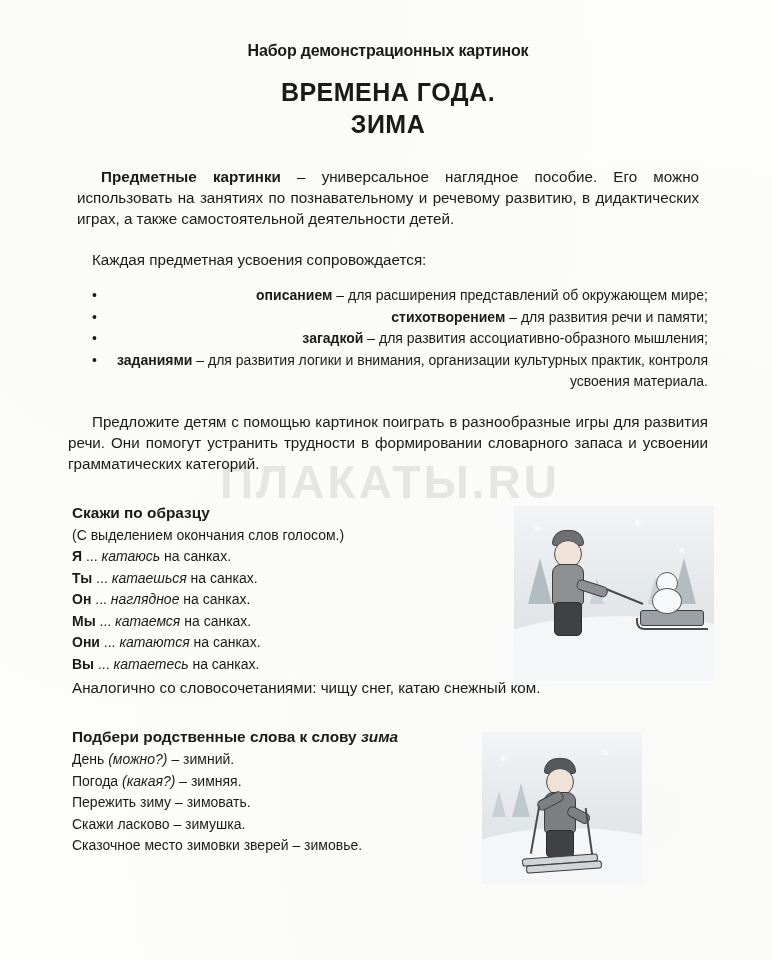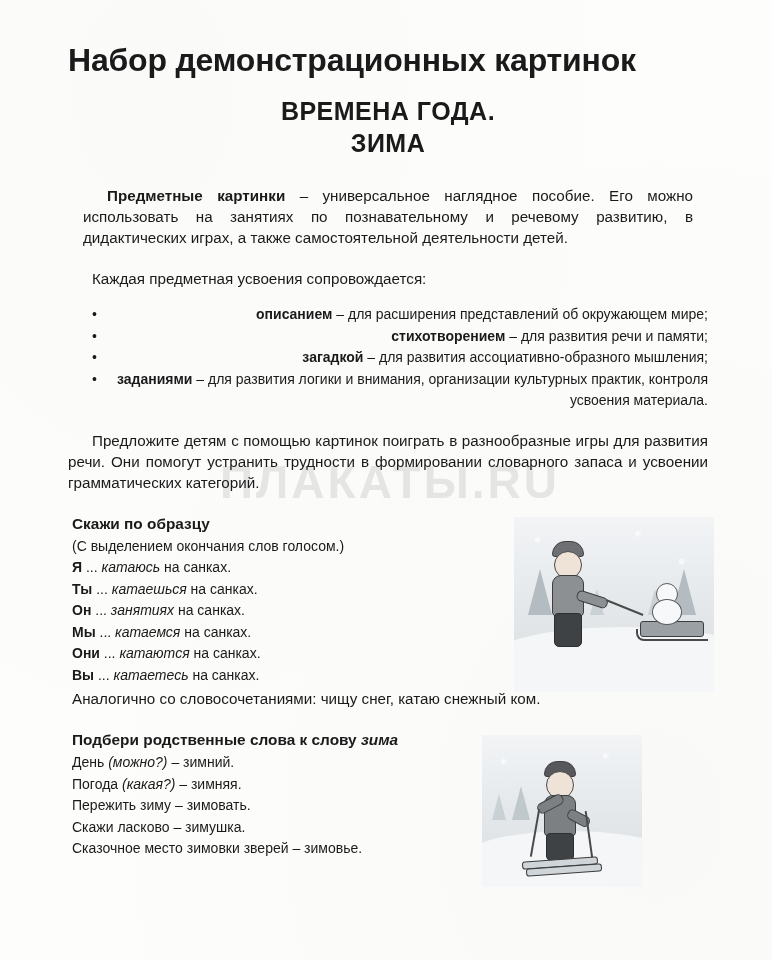--- a/index.html
+++ b/index.html
@@ -45,44 +45,44 @@
     pointer-events: none;
     font-family: "Liberation Sans", sans-serif;
   }
   .content {
     position: absolute;
     left: 68px;
     top: 30px;
     width: 640px;
   }
   h1.title-main {
-    font-size: 32px;
+    font-size: 16px;
     font-weight: bold;
-    text-align: left;
+    text-align: center;
     margin: 12px 0 0 0;
     letter-spacing: -0.2px;
   }
   h2.title-sub {
     font-size: 25px;
     font-weight: bold;
     text-align: center;
     margin: 18px 0 0 0;
     letter-spacing: 0.5px;
   }
   h2.title-sub2 {
     font-size: 25px;
     font-weight: bold;
     text-align: center;
     margin: 3px 0 0 0;
     letter-spacing: 0.5px;
   }
   p.para {
     font-size: 15.2px;
     line-height: 21px;
-    margin: 15px;
+    margin: 9px;
     text-align: justify;
   }
   .intro-block { margin-top: 27px; }
   .intro-block .para { text-indent: 24px; }
   .lead { font-weight: bold; }
   .each-line {
     margin-top: 20px;
     font-size: 15.2px;
     line-height: 21px;
     text-indent: 24px;
@@ -110,21 +110,21 @@
   .closing {
     margin-top: 18px;
     font-size: 15.2px;
     line-height: 21px;
     text-align: justify;
     text-indent: 24px;
   }
   
   .section {
     position: relative;
-    margin-top: 22px;
+    margin-top: 30px;
   }
   .section-heading {
     font-size: 15.4px;
     font-weight: bold;
     margin: 0 0 3px 0;
     padding-left: 4px;
   }
   .section-heading i { font-style: italic; }
   .lines {
     padding-left: 4px;
@@ -319,21 +319,21 @@
       <div class="section-heading">Скажи по образцу</div>
       <div class="lines">
         <div class="line">(С выделением окончания слов голосом.)</div>
         <div class="line">
           <b>Я</b><span> ... </span><i>катаюсь</i><span> на санках.</span>
         </div>
         <div class="line">
           <b>Ты</b><span> ... </span><i>катаешься</i><span> на санках.</span>
         </div>
         <div class="line">
-          <b>Он</b><span> ... </span><i>занятиях</i><span> на санках.</span>
+          <b>Он</b><span> ... </span><i>наглядное</i><span> на санках.</span>
         </div>
         <div class="line">
           <b>Мы</b><span> ... </span><i>катаемся</i><span> на санках.</span>
         </div>
         <div class="line">
           <b>Они</b><span> ... </span><i>катаются</i><span> на санках.</span>
         </div>
         <div class="line">
           <b>Вы</b><span> ... </span><i>катаетесь</i><span> на санках.</span>
         </div>

